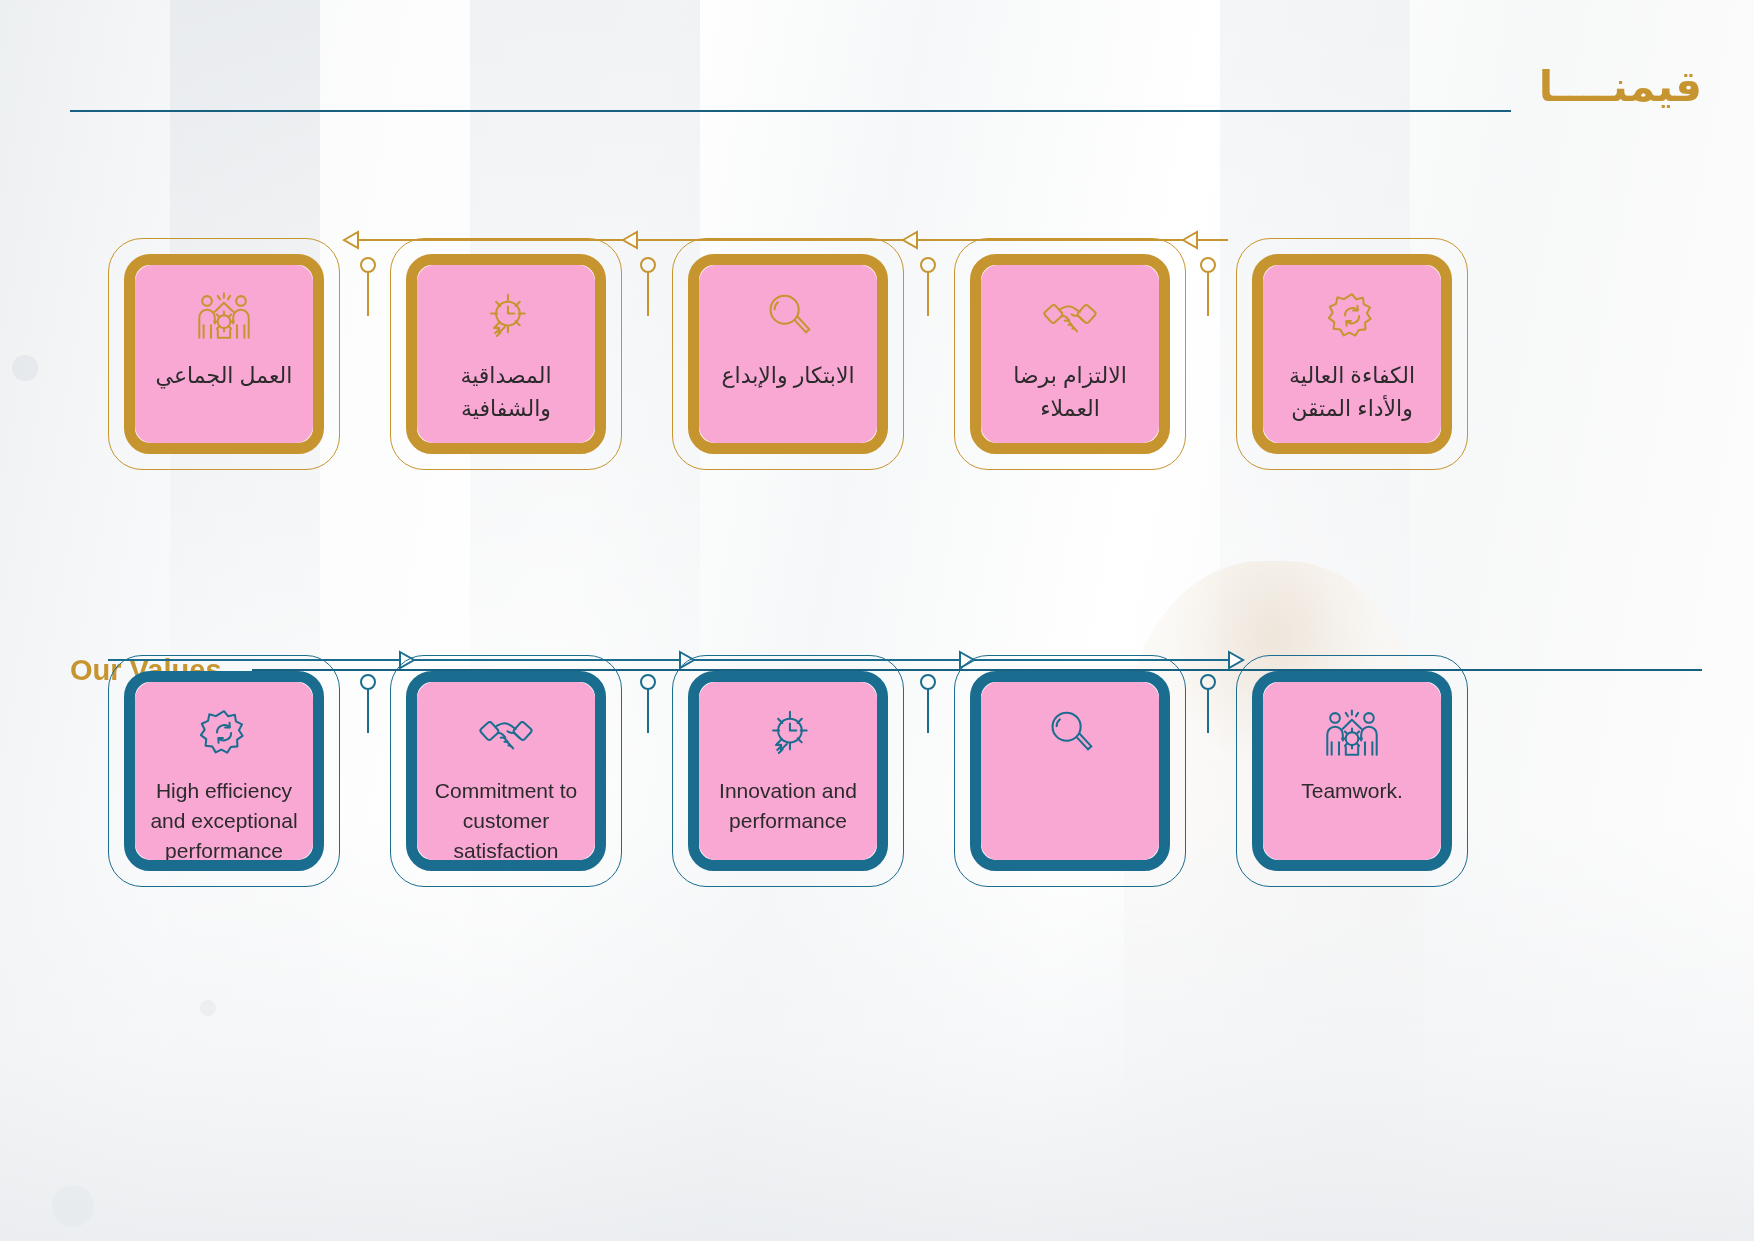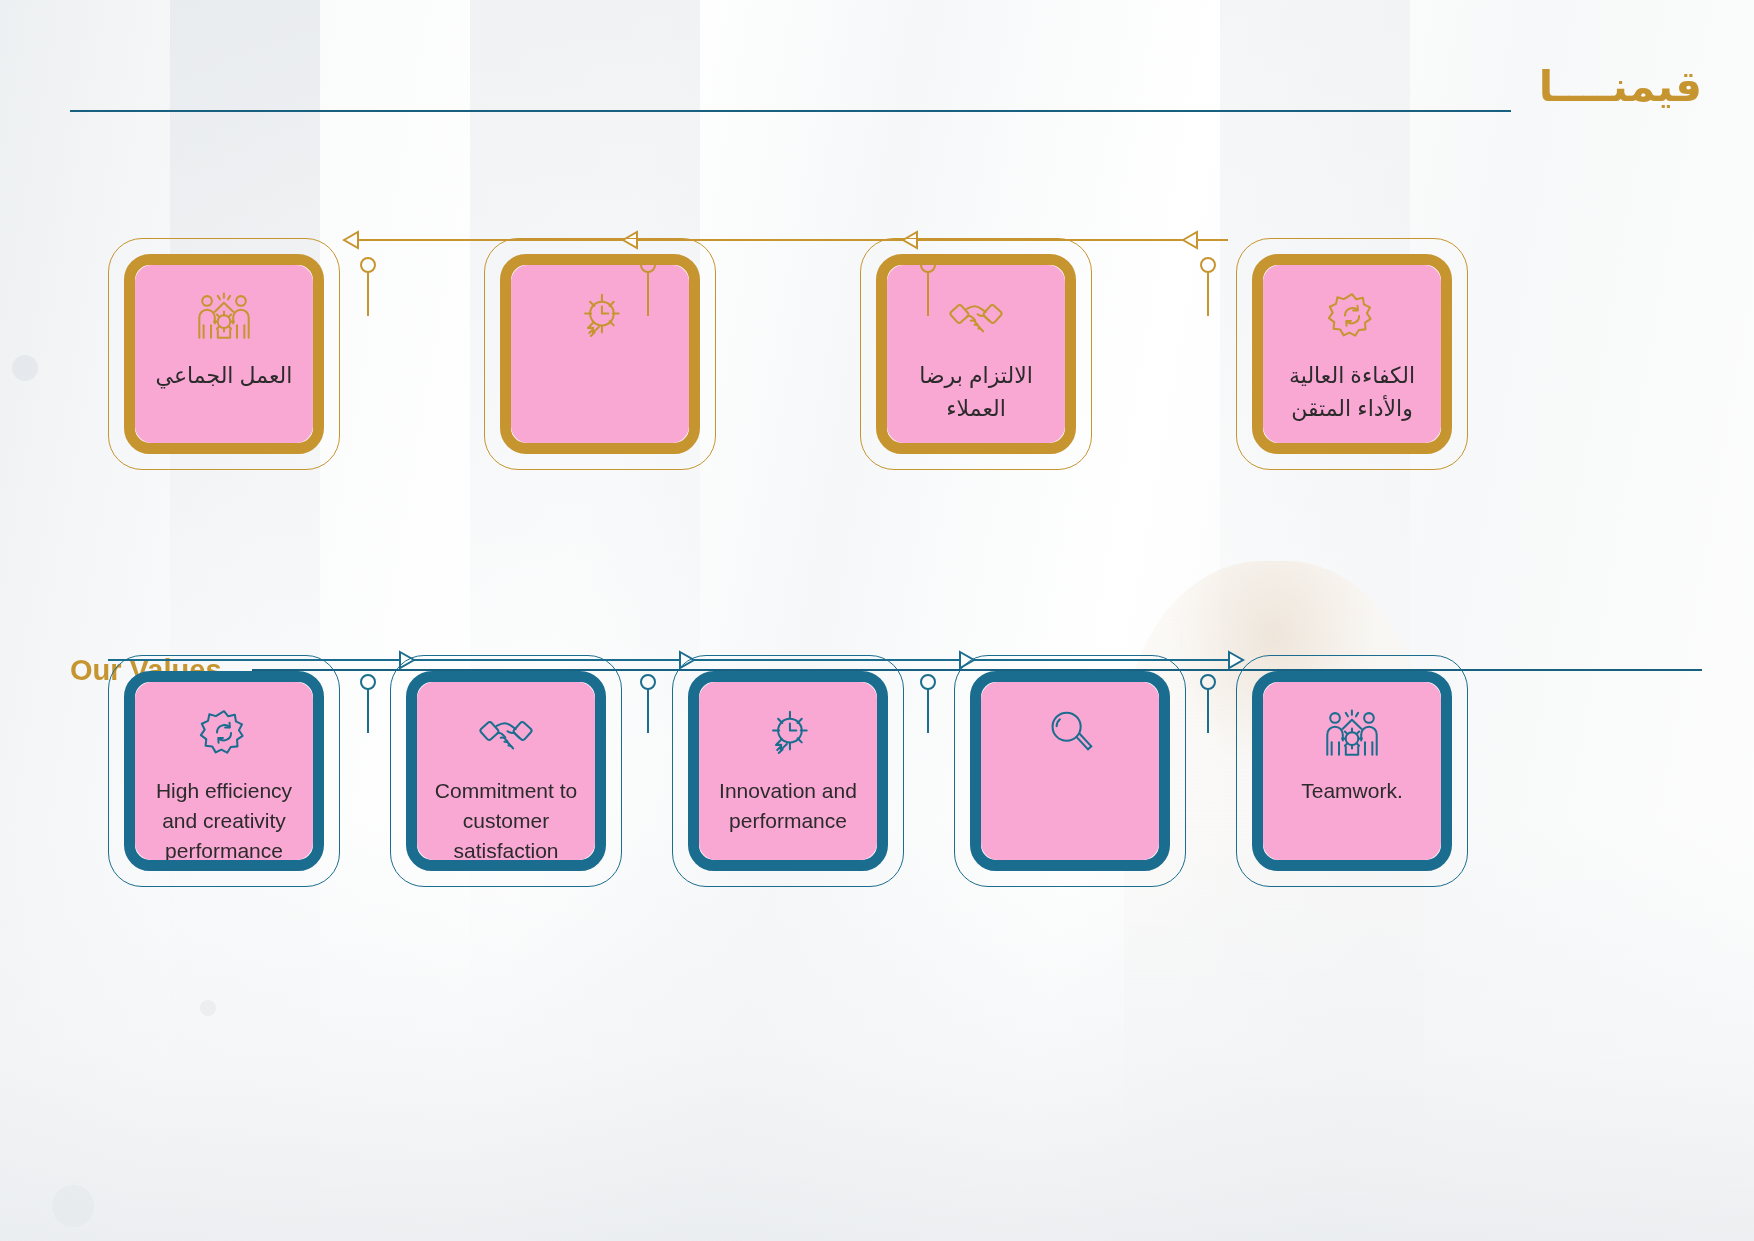--- a/index.html
+++ b/index.html
@@ -271,20 +271,37 @@
               <path fill="none" stroke="#c6952f" stroke-width="2.1" stroke-linecap="round" stroke-linejoin="round" d="M22.5 52.6 26.4 49"></path>
               <path fill="none" stroke="#c6952f" stroke-width="2.1" stroke-linecap="round" stroke-linejoin="round" d="M34 10.2v6.1"></path>
               <path fill="none" stroke="#c6952f" stroke-width="2.1" stroke-linecap="round" stroke-linejoin="round" d="M34 42.7v6.2"></path>
               <path fill="none" stroke="#c6952f" stroke-width="2.1" stroke-linecap="round" stroke-linejoin="round" d="M51.3 29.5h-6.1"></path>
               <path fill="none" stroke="#c6952f" stroke-width="2.1" stroke-linecap="round" stroke-linejoin="round" d="M22.8 29.5h-6.2"></path>
               <path fill="none" stroke="#c6952f" stroke-width="2.1" stroke-linecap="round" stroke-linejoin="round" d="M46.2 17.3 41.9 21.6"></path>
               <path fill="none" stroke="#c6952f" stroke-width="2.1" stroke-linecap="round" stroke-linejoin="round" d="M46.2 41.7 41.9 37.4"></path>
               <path fill="none" stroke="#c6952f" stroke-width="2.1" stroke-linecap="round" stroke-linejoin="round" d="M21.8 17.3 26.1 21.6"></path>
             </svg>
           </div>
+          <div class="label" dir="rtl">المصداقية والشفافية</div>
+        </div>
+      </div>
+      <div class="card" style="--accent: #c6952f;">
+        <div class="hairline"></div>
+        <div class="ring"></div>
+        <div class="inner">
+          <div class="icon-wrap">
+            <svg viewBox="0 0 64 64">
+              <circle fill="none" stroke="#c6952f" stroke-width="2.1" stroke-linecap="round" stroke-linejoin="round" cx="28.5" cy="25.5" r="14.5"></circle>
+              <path fill="none" stroke="#c6952f" stroke-width="2.1" stroke-linecap="round" stroke-linejoin="round" d="M21.6 17.9a9.9 9.9 0 0 0-3.4 7"></path>
+              <path fill="none" stroke="#c6952f" stroke-width="2.1" stroke-linecap="round" stroke-linejoin="round" d="M38.9 36.2 50.6 48.9"></path>
+              <path fill="none" stroke="#c6952f" stroke-width="2.1" stroke-linecap="round" stroke-linejoin="round" d="M42.2 33.1 54 45.8"></path>
+              <path fill="none" stroke="#c6952f" stroke-width="2.1" stroke-linecap="round" stroke-linejoin="round" d="M50.6 48.9 54 45.8"></path>
+            </svg>
+          </div>
+          <div class="label" dir="rtl">الابتكار والإبداع</div>
         </div>
       </div>
       <div class="card" style="--accent: #c6952f;">
         <div class="hairline"></div>
         <div class="ring"></div>
         <div class="inner">
           <div class="icon-wrap">
             <svg viewBox="0 0 64 64">
               <path fill="none" stroke="#c6952f" stroke-width="2.1" stroke-linecap="round" stroke-linejoin="round" d="M6.5 27.6 13.4 21.3a2.6 2.6 0 0 1 3.7.2l6.4 7.1a2.6 2.6 0 0 1-.2 3.7l-6.9 6.2a2.6 2.6 0 0 1-3.7-.2l-6.4-7.1a2.6 2.6 0 0 1 .2-3.6Z"></path>
               <path fill="none" stroke="#c6952f" stroke-width="2.1" stroke-linecap="round" stroke-linejoin="round" d="M57.5 27.6 50.6 21.3a2.6 2.6 0 0 0-3.7.2l-6.4 7.1a2.6 2.6 0 0 0 .2 3.7l6.9 6.2a2.6 2.6 0 0 0 3.7-.2l6.4-7.1a2.6 2.6 0 0 0-.2-3.6Z"></path>
@@ -356,21 +373,21 @@
         <div class="inner">
           <div class="icon-wrap">
             <svg viewBox="0 0 64 64">
               <path fill="none" stroke="#1b6d8f" stroke-width="2.1" stroke-linecap="round" stroke-linejoin="round" d="M32 9.5 36.4 14.8 43.2 13.1 44.3 20 50.6 23.1 47.4 29.2 51.2 34.9 45.5 38.9 45.9 45.8 39 46.4 35.3 52.3 29.3 49.1 23.4 52 19.9 46 13 45.2 13.7 38.3 8.1 34.2 12.1 28.6 9.1 22.4 15.5 19.5 16.9 12.7 23.6 14.6 Z"></path>
               <path fill="none" stroke="#1b6d8f" stroke-width="2.1" stroke-linecap="round" stroke-linejoin="round" d="M24.8 31.4a7.6 7.6 0 0 1 12.9-5.4"></path>
               <path fill="none" stroke="#1b6d8f" stroke-width="2.1" stroke-linecap="round" stroke-linejoin="round" d="M39.3 31.9a7.6 7.6 0 0 1-12.7 5.7"></path>
               <path fill="none" stroke="#1b6d8f" stroke-width="2.1" stroke-linecap="round" stroke-linejoin="round" d="M37.7 21.4 38 26.2 33.2 26.4"></path>
               <path fill="none" stroke="#1b6d8f" stroke-width="2.1" stroke-linecap="round" stroke-linejoin="round" d="M26.4 42.1 26.1 37.3 30.9 37.2"></path>
             </svg>
           </div>
-          <div class="label">High efficiency and creativity performance</div>
+          <div class="label">High efficiency and exceptional performance</div>
         </div>
       </div>
       <div class="card" style="--accent: #1b6d8f;">
         <div class="hairline"></div>
         <div class="ring"></div>
         <div class="inner">
           <div class="icon-wrap">
             <svg viewBox="0 0 64 64">
               <path fill="none" stroke="#1b6d8f" stroke-width="2.1" stroke-linecap="round" stroke-linejoin="round" d="M6.5 27.6 13.4 21.3a2.6 2.6 0 0 1 3.7.2l6.4 7.1a2.6 2.6 0 0 1-.2 3.7l-6.9 6.2a2.6 2.6 0 0 1-3.7-.2l-6.4-7.1a2.6 2.6 0 0 1 .2-3.6Z"></path>
               <path fill="none" stroke="#1b6d8f" stroke-width="2.1" stroke-linecap="round" stroke-linejoin="round" d="M57.5 27.6 50.6 21.3a2.6 2.6 0 0 0-3.7.2l-6.4 7.1a2.6 2.6 0 0 0 .2 3.7l6.9 6.2a2.6 2.6 0 0 0 3.7-.2l6.4-7.1a2.6 2.6 0 0 0-.2-3.6Z"></path>

